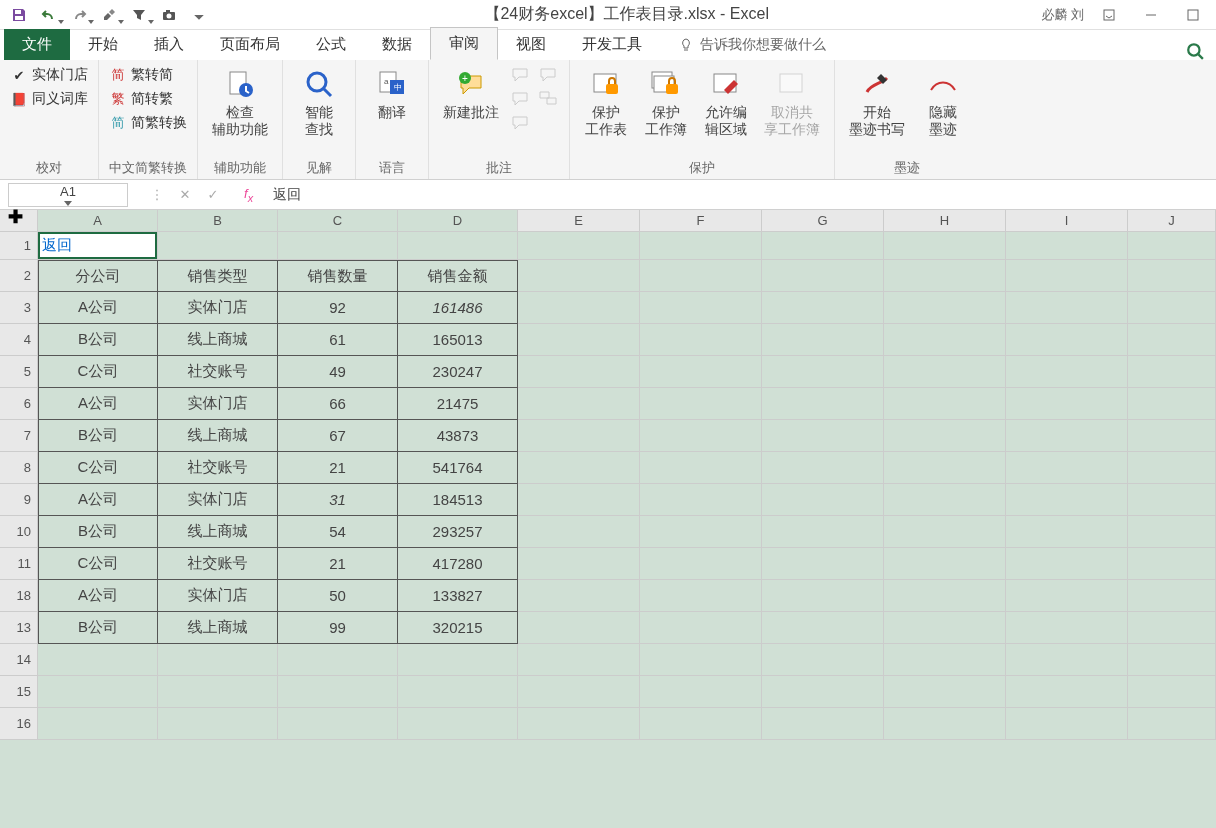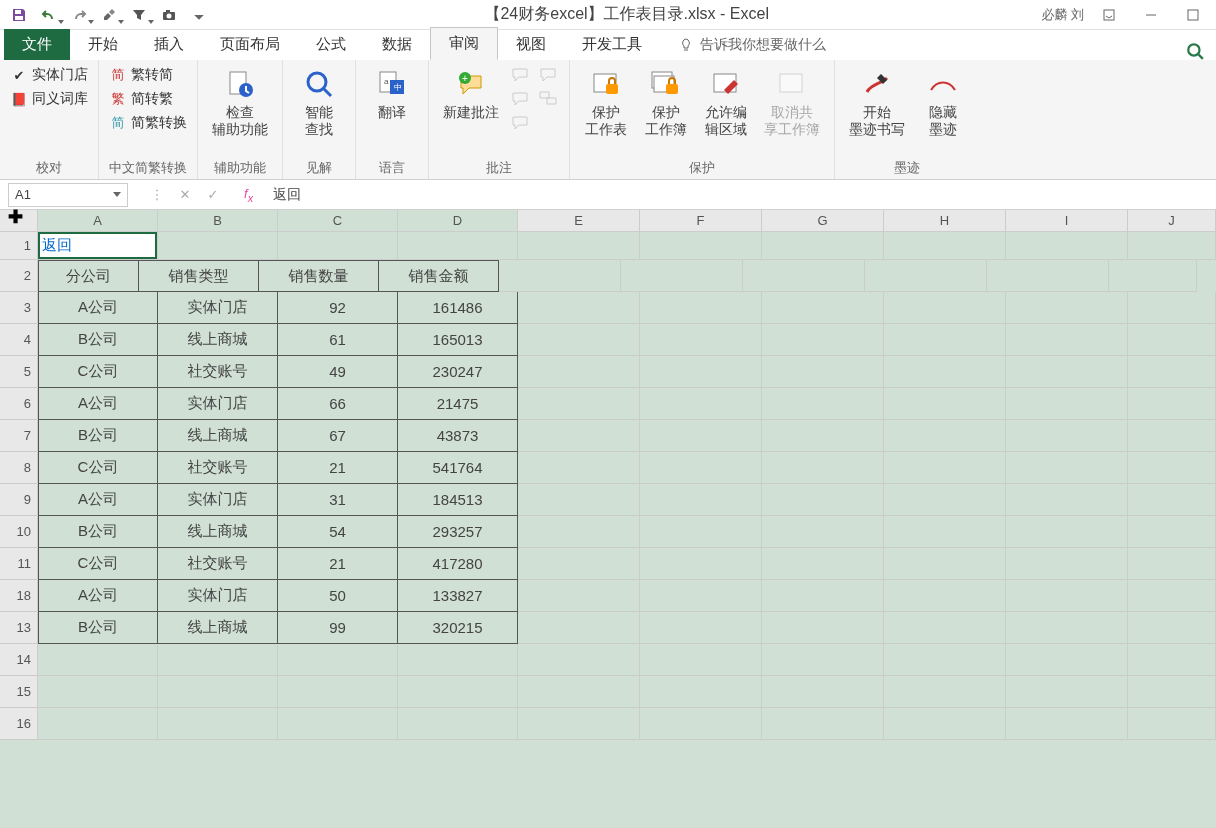--- a/index.html
+++ b/index.html
@@ -26,21 +26,21 @@
 .rgroup-label{font-size:13px;color:#666;padding-top:2px;}
 .small-btn{display:flex;align-items:center;gap:4px;height:22px;font-size:14px;color:#333;}
 .small-btn .ic{width:18px;text-align:center;font-size:13px;}
 .big-btn{display:flex;flex-direction:column;align-items:center;justify-content:flex-start;padding:2px 4px;min-width:52px;}
 .big-btn .ic{width:36px;height:36px;display:flex;align-items:center;justify-content:center;margin-bottom:2px;}
 .big-btn .ic svg{width:32px;height:32px;}
 .big-btn .lbl{font-size:14px;text-align:center;line-height:1.2;}
 .stack{display:flex;flex-direction:column;gap:2px;}
 .disabled{opacity:0.45;}
 .fbar{height:30px;border-bottom:1px solid #d0d0d0;display:flex;align-items:center;background:#fff;}
-.namebox{width:120px;height:24px;border:1px solid #ccc;margin:0 8px;padding:0 6px;display:flex;align-items:center;justify-content:space-between;font-size:13px;}
+.namebox{width:120px;height:24px;border:1px solid #ccc;margin:0 8px;padding:0 6px;display:flex;align-items:center;justify-content:space-between;font-size:13px;flex-direction:column;}
 .namebox .dd{border-left:4px solid transparent;border-right:4px solid transparent;border-top:5px solid #666;}
 .fbar-btns{display:flex;gap:10px;padding:0 12px;color:#aaa;}
 .fbar-btns span{width:18px;text-align:center;}
 .fx{font-style:italic;color:#ec4899;padding:0 10px;}
 .fval{padding-left:10px;font-size:14px;}
 .grid-wrap{position:relative;background:#d0e0d5;}
 .corner{position:absolute;left:0;top:0;width:38px;height:22px;background:#e8e8e8;border-right:1px solid #ccc;border-bottom:1px solid #ccc;}
 .colhdr{position:absolute;left:38px;top:0;height:22px;display:flex;}
 .ch{background:#e8e8e8;border-right:1px solid #ccc;border-bottom:1px solid #ccc;display:flex;align-items:center;justify-content:center;font-size:13px;color:#555;}
 .ch.sel{background:#d0e0d5;}
@@ -398,36 +398,36 @@
         <div class="cell" style="width: 120px;"></div>
         <div class="cell" style="width: 120px;"></div>
         <div class="cell" style="width: 122px;"></div>
         <div class="cell" style="width: 122px;"></div>
         <div class="cell" style="width: 122px;"></div>
         <div class="cell" style="width: 122px;"></div>
         <div class="cell" style="width: 122px;"></div>
         <div class="cell" style="width: 88px;"></div>
       </div>
       <div class="crow">
-        <div class="cell" style="width: 101px; border-width: 1px; border-style: solid; border-color: rgb(85, 85, 85);">分公司</div>
+        <div class="cell" style="width: 120px; border-width: 1px; border-style: solid; border-color: rgb(85, 85, 85);">分公司</div>
         <div class="cell" style="width: 120px; border-right: 1px solid rgb(85, 85, 85); border-bottom: 1px solid rgb(85, 85, 85); border-top: 1px solid rgb(85, 85, 85);">销售类型</div>
         <div class="cell" style="width: 120px; border-right: 1px solid rgb(85, 85, 85); border-bottom: 1px solid rgb(85, 85, 85); border-top: 1px solid rgb(85, 85, 85);">销售数量</div>
         <div class="cell" style="width: 120px; border-right: 1px solid rgb(85, 85, 85); border-bottom: 1px solid rgb(85, 85, 85); border-top: 1px solid rgb(85, 85, 85);">销售金额</div>
         <div class="cell" style="width: 122px;"></div>
         <div class="cell" style="width: 122px;"></div>
         <div class="cell" style="width: 122px;"></div>
         <div class="cell" style="width: 122px;"></div>
         <div class="cell" style="width: 122px;"></div>
         <div class="cell" style="width: 88px;"></div>
       </div>
       <div class="crow">
         <div class="cell" style="width: 120px; border-right: 1px solid rgb(85, 85, 85); border-bottom: 1px solid rgb(85, 85, 85); border-left: 1px solid rgb(85, 85, 85);">A公司</div>
         <div class="cell" style="width: 120px; border-right: 1px solid rgb(85, 85, 85); border-bottom: 1px solid rgb(85, 85, 85);">实体门店</div>
         <div class="cell" style="width: 120px; border-right: 1px solid rgb(85, 85, 85); border-bottom: 1px solid rgb(85, 85, 85);">92</div>
-        <div class="cell" style="width: 120px; border-right: 1px solid rgb(85, 85, 85); border-bottom: 1px solid rgb(85, 85, 85);">161486</div>
+        <div class="cell" style="width: 120px; border-right: 1px solid rgb(85, 85, 85); border-bottom: 1px solid rgb(85, 85, 85); font-style: italic;">161486</div>
         <div class="cell" style="width: 122px;"></div>
         <div class="cell" style="width: 122px;"></div>
         <div class="cell" style="width: 122px;"></div>
         <div class="cell" style="width: 122px;"></div>
         <div class="cell" style="width: 122px;"></div>
         <div class="cell" style="width: 88px;"></div>
       </div>
       <div class="crow">
         <div class="cell" style="width: 120px; border-right: 1px solid rgb(85, 85, 85); border-bottom: 1px solid rgb(85, 85, 85); border-left: 1px solid rgb(85, 85, 85);">B公司</div>
         <div class="cell" style="width: 120px; border-right: 1px solid rgb(85, 85, 85); border-bottom: 1px solid rgb(85, 85, 85);">线上商城</div>
@@ -484,21 +484,21 @@
         <div class="cell" style="width: 122px;"></div>
         <div class="cell" style="width: 122px;"></div>
         <div class="cell" style="width: 122px;"></div>
         <div class="cell" style="width: 122px;"></div>
         <div class="cell" style="width: 122px;"></div>
         <div class="cell" style="width: 88px;"></div>
       </div>
       <div class="crow">
         <div class="cell" style="width: 120px; border-right: 1px solid rgb(85, 85, 85); border-bottom: 1px solid rgb(85, 85, 85); border-left: 1px solid rgb(85, 85, 85);">A公司</div>
         <div class="cell" style="width: 120px; border-right: 1px solid rgb(85, 85, 85); border-bottom: 1px solid rgb(85, 85, 85);">实体门店</div>
-        <div class="cell" style="width: 120px; border-right: 1px solid rgb(85, 85, 85); border-bottom: 1px solid rgb(85, 85, 85);">31</div>
+        <div class="cell" style="width: 120px; border-right: 1px solid rgb(85, 85, 85); border-bottom: 1px solid rgb(85, 85, 85); font-style: italic;">31</div>
         <div class="cell" style="width: 120px; border-right: 1px solid rgb(85, 85, 85); border-bottom: 1px solid rgb(85, 85, 85);">184513</div>
         <div class="cell" style="width: 122px;"></div>
         <div class="cell" style="width: 122px;"></div>
         <div class="cell" style="width: 122px;"></div>
         <div class="cell" style="width: 122px;"></div>
         <div class="cell" style="width: 122px;"></div>
         <div class="cell" style="width: 88px;"></div>
       </div>
       <div class="crow">
         <div class="cell" style="width: 120px; border-right: 1px solid rgb(85, 85, 85); border-bottom: 1px solid rgb(85, 85, 85); border-left: 1px solid rgb(85, 85, 85);">B公司</div>

